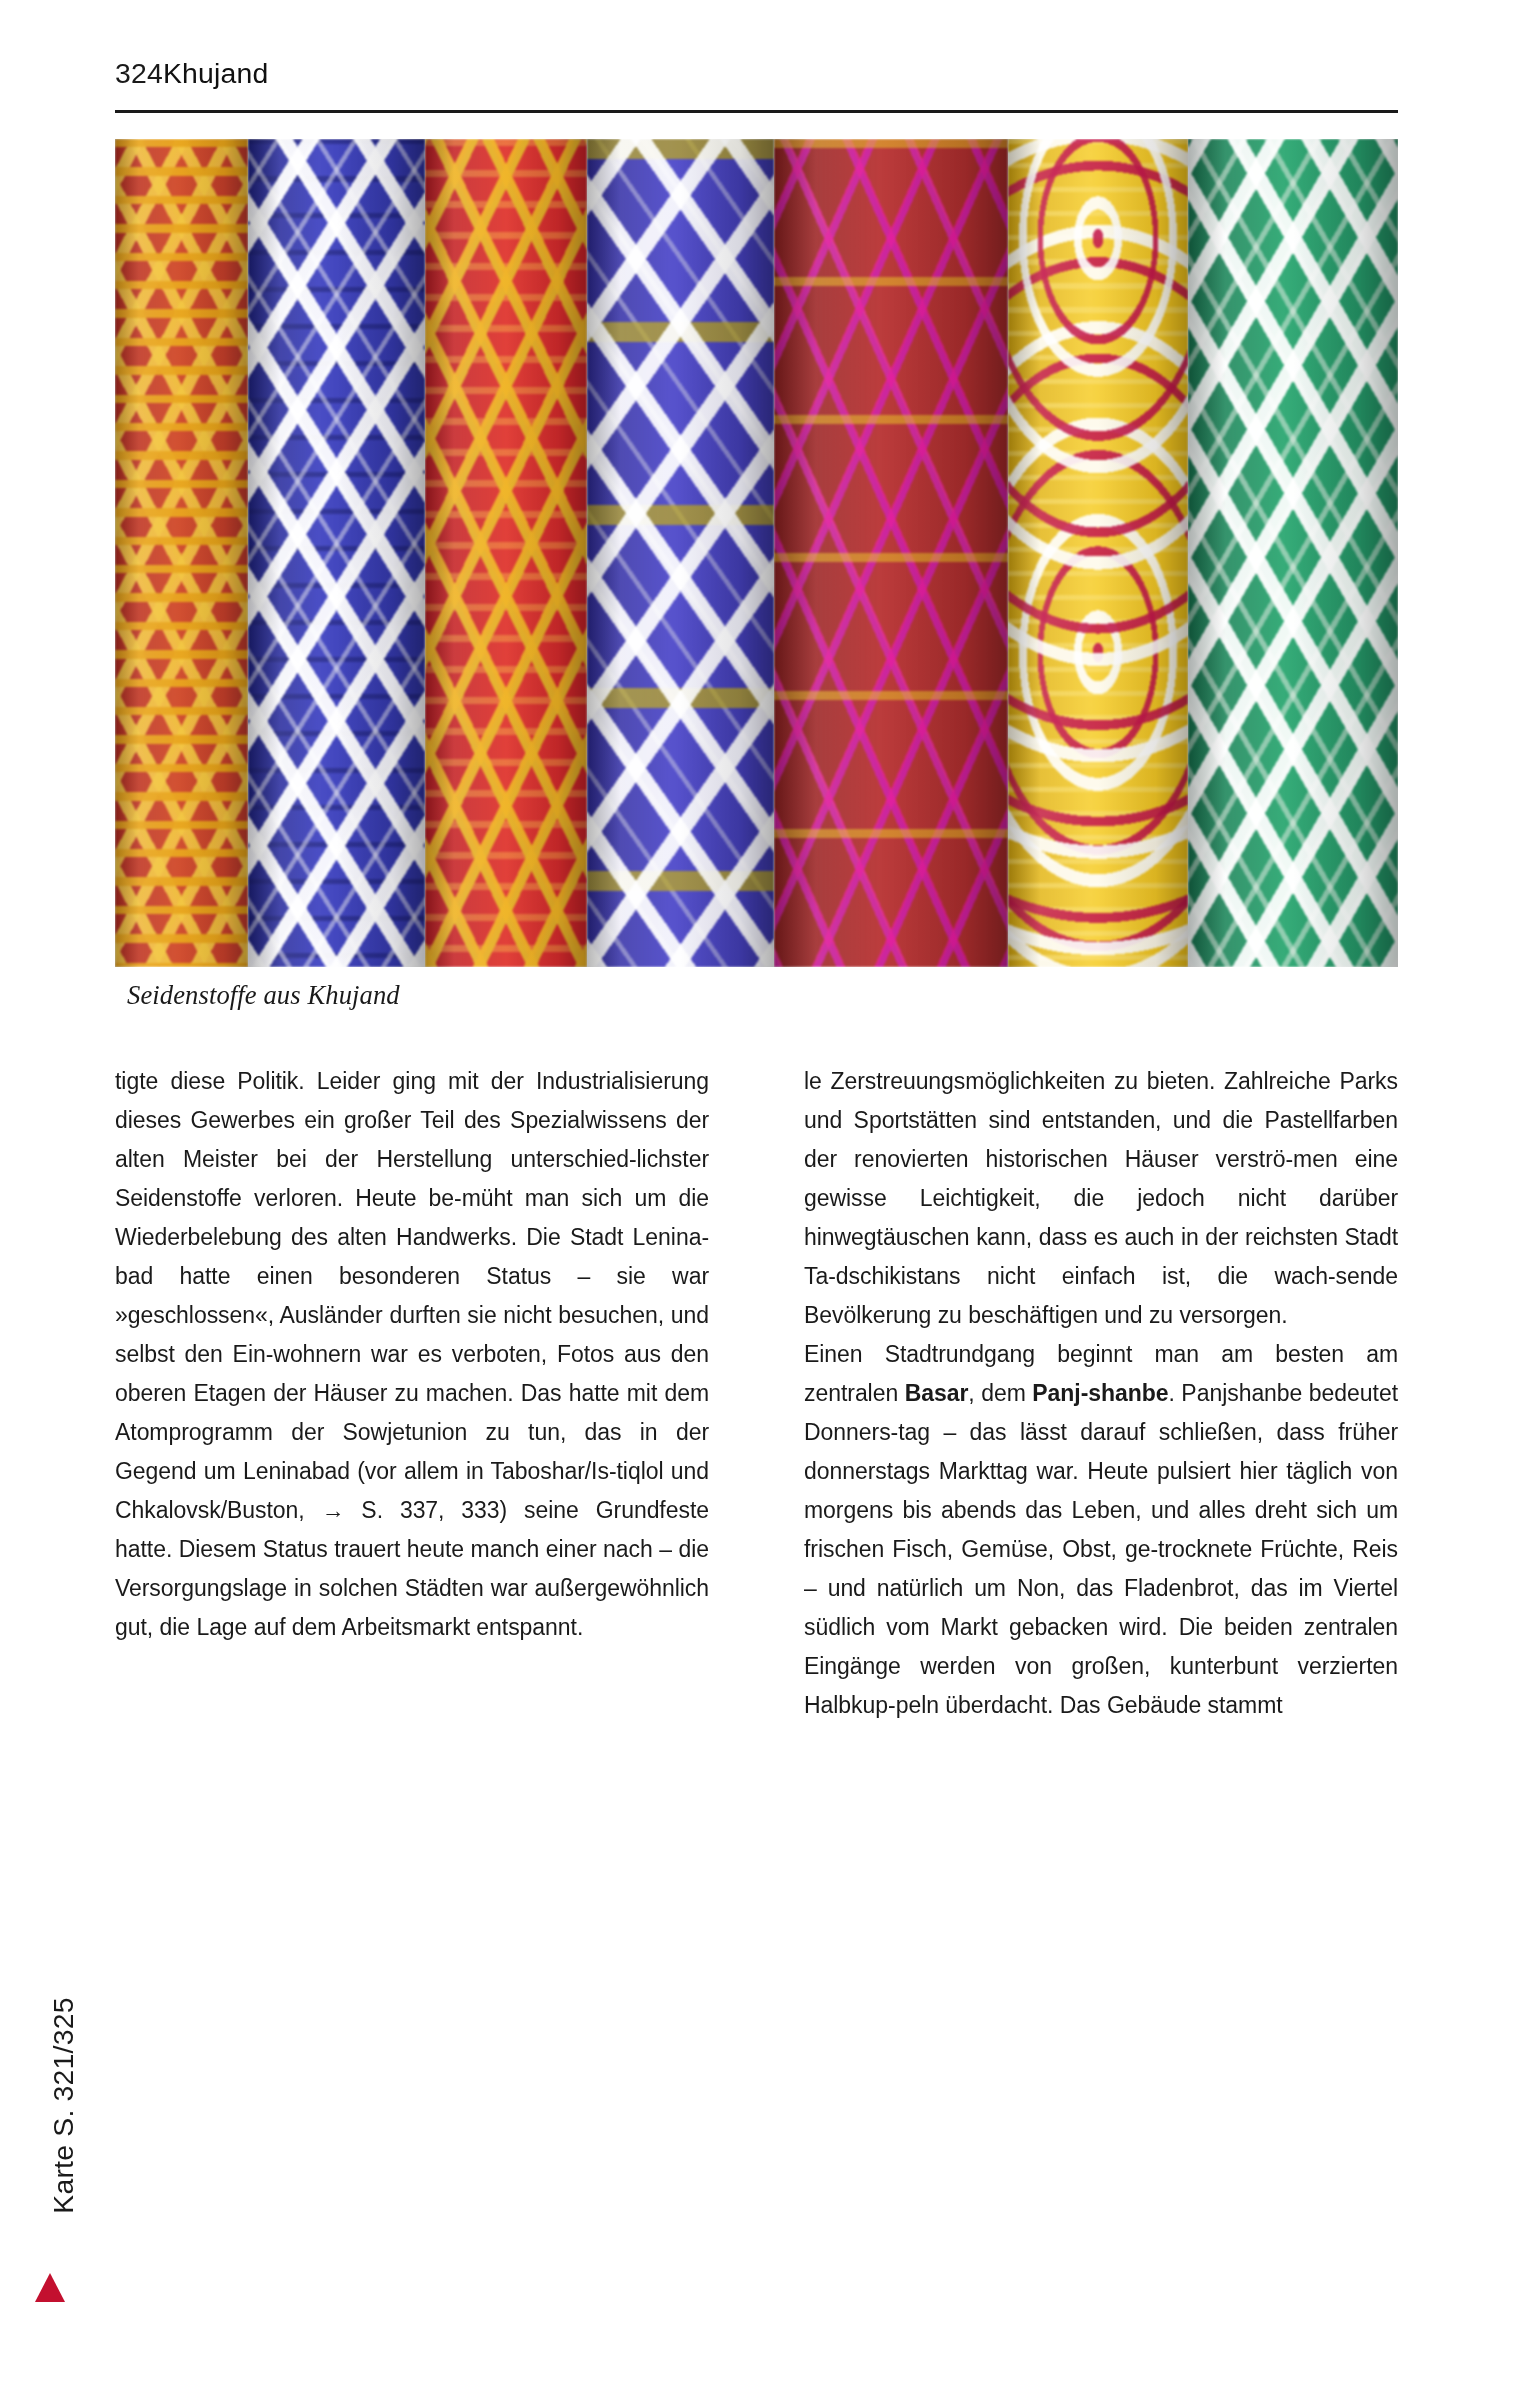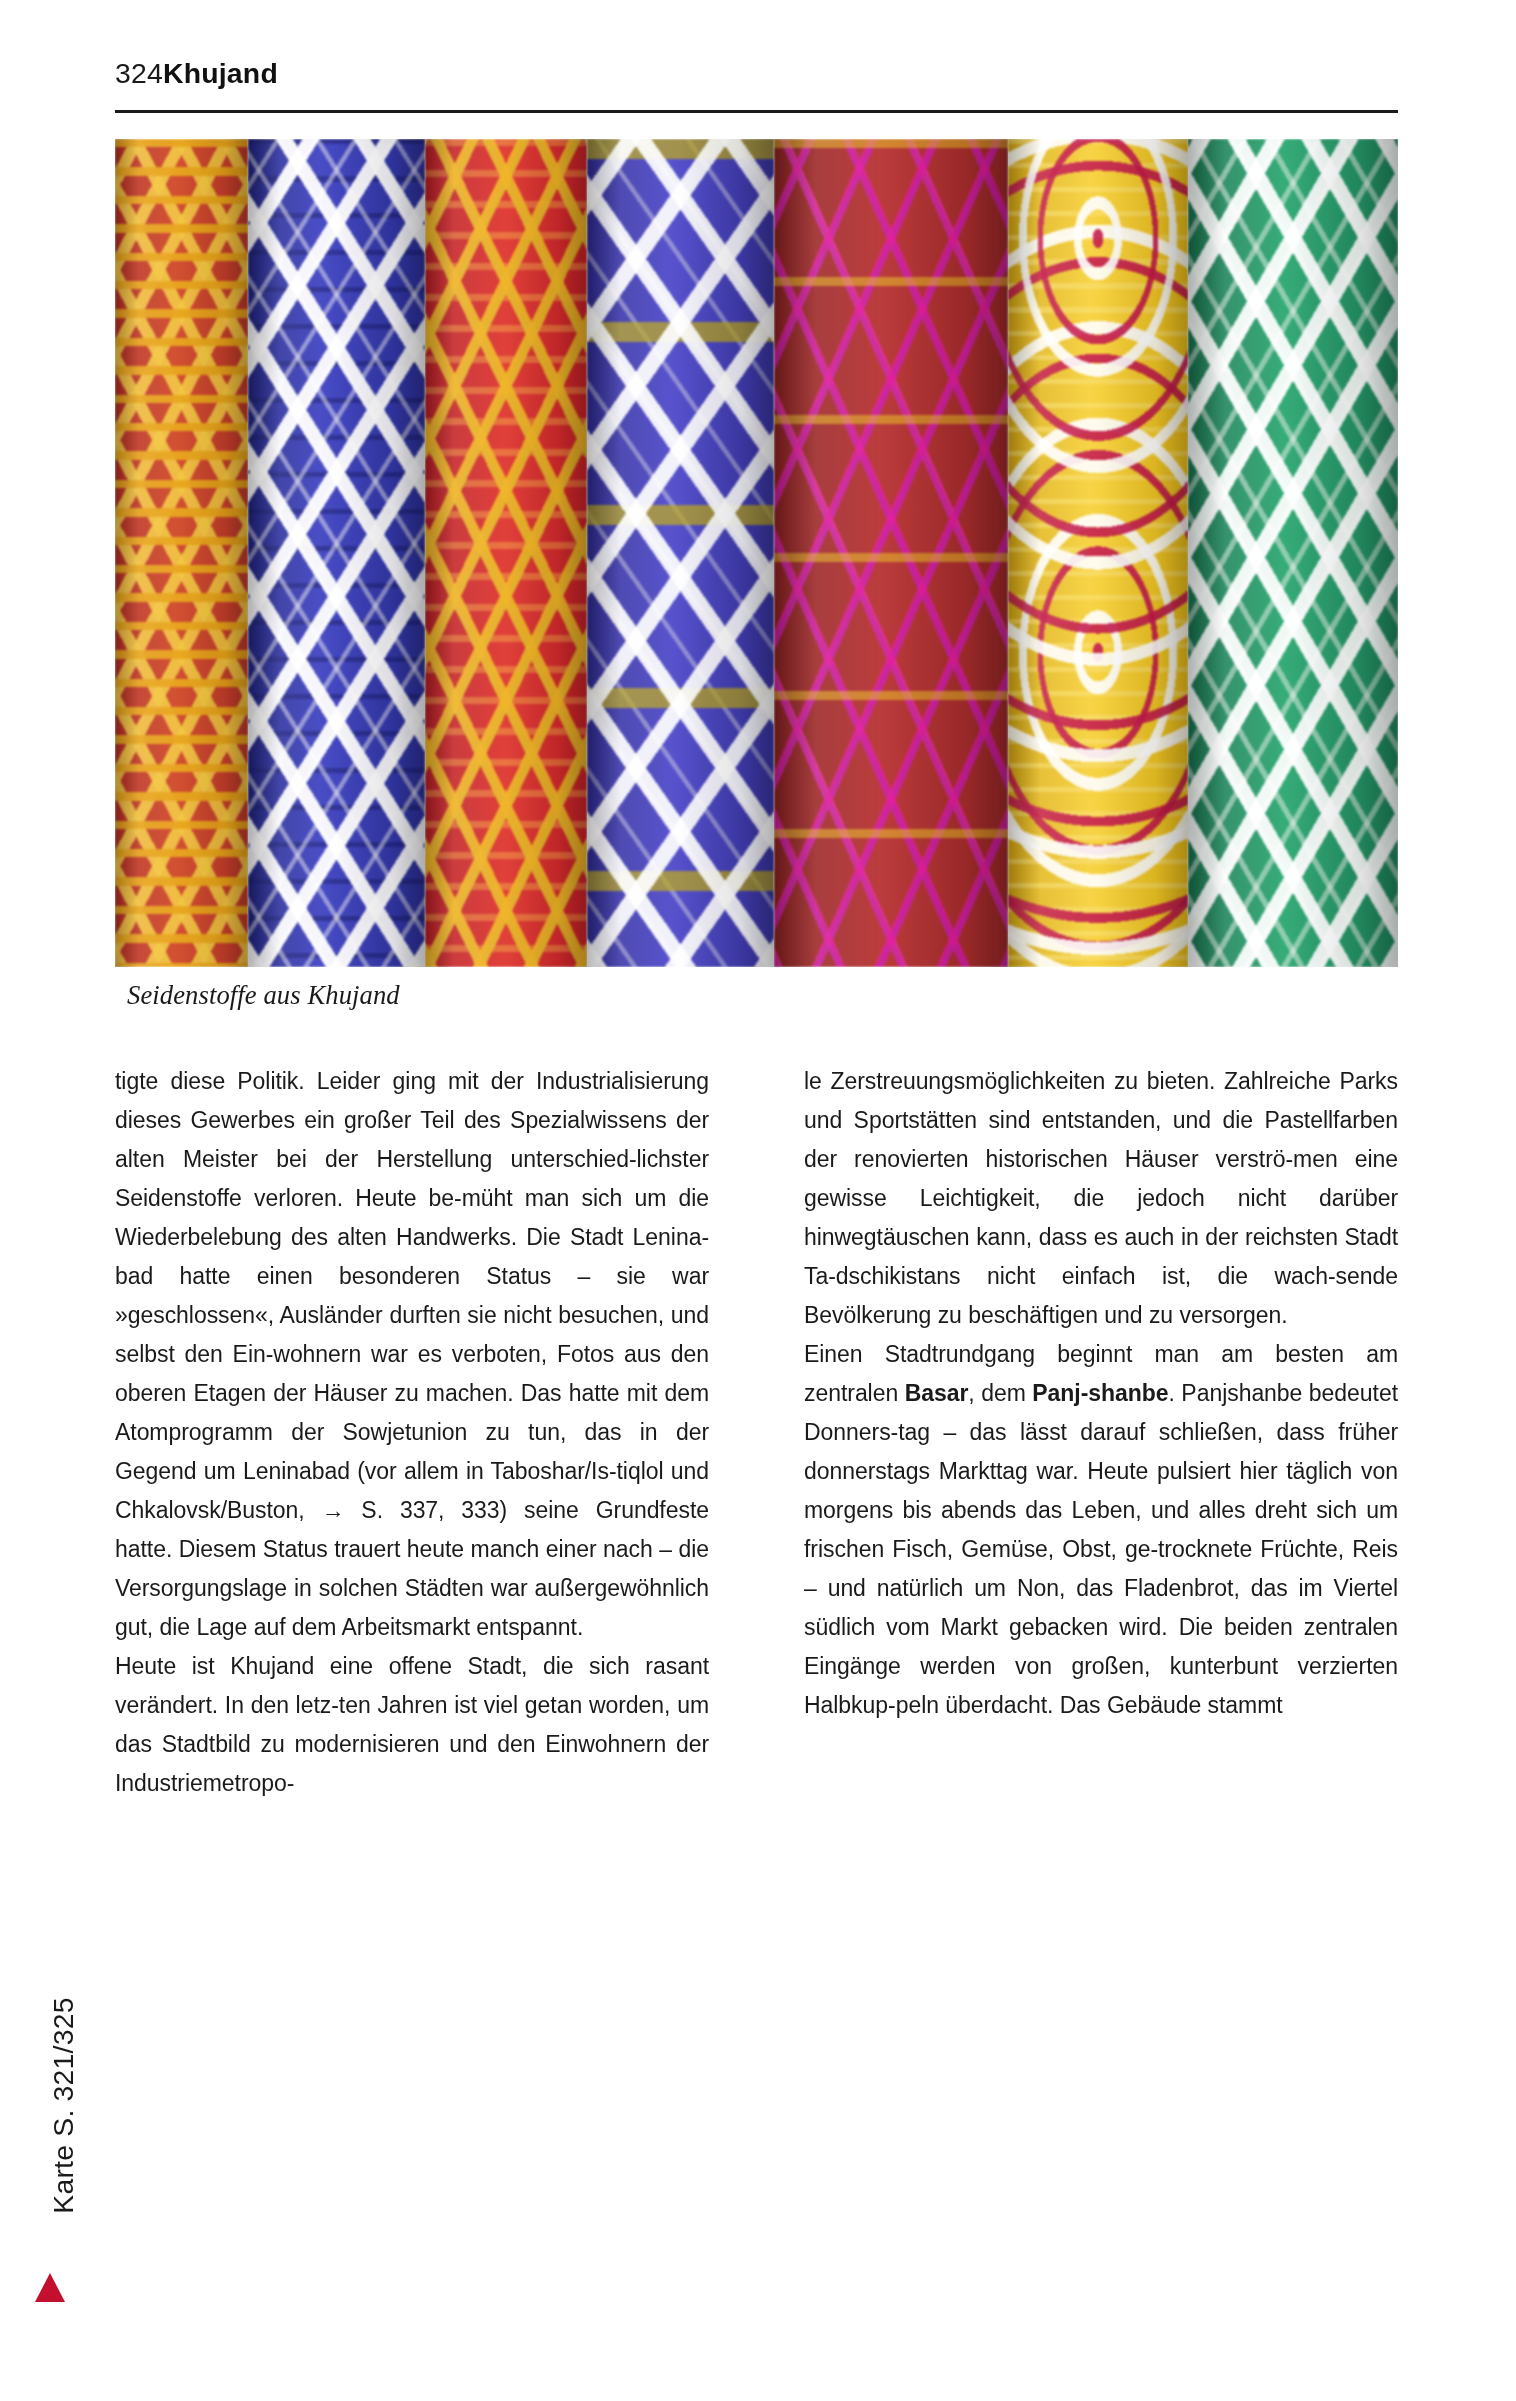--- a/index.html
+++ b/index.html
@@ -31,21 +31,21 @@
     align-items: baseline;
   }
   .runhead-folio {
     font-size: 28.4px;
     font-weight: 400;
     letter-spacing: 0.2px;
     color: #1a1a1a;
   }
   .runhead-title {
     font-size: 28.4px;
-    font-weight: 700;
+    font-weight: 400;
     letter-spacing: 0.2px;
     color: #111111;
   }
   .runhead-rule {
     position: absolute;
     left: 115px;
     top: 110px;
     width: 1283px;
     height: 2.8px;
     background: #1a1a1a;
@@ -273,21 +273,20 @@
     </div>
 
   </div>
 
   <div class="caption">Seidenstoffe aus Khujand</div>
 
   <div class="cols">
 
     <div class="col col-left">
       <p>tigte diese Politik. Leider ging mit der Industrialisierung dieses Gewerbes ein großer Teil des Spezialwissens der alten Meister bei der Herstellung unterschied-lichster Seidenstoffe verloren. Heute be-müht man sich um die Wiederbelebung des alten Handwerks. Die Stadt Lenina-bad hatte einen besonderen Status – sie war »geschlossen«, Ausländer durften sie nicht besuchen, und selbst den Ein-wohnern war es verboten, Fotos aus den oberen Etagen der Häuser zu machen. Das hatte mit dem Atomprogramm der Sowjetunion zu tun, das in der Gegend um Leninabad (vor allem in Taboshar/Is-tiqlol und Chkalovsk/Buston, → S. 337, 333) seine Grundfeste hatte. Diesem Status trauert heute manch einer nach – die Versorgungslage in solchen Städten war außergewöhnlich gut, die Lage auf dem Arbeitsmarkt entspannt.</p>
-      <p>Heute ist Khujand eine offene Stadt, die sich rasant verändert. In den letz-ten Jahren ist viel getan worden, um das Stadtbild zu modernisieren und den Einwohnern der Industriemetropo-</p>
     </div>
 
     <div class="col col-right">
       <p>le Zerstreuungsmöglichkeiten zu bieten. Zahlreiche Parks und Sportstätten sind entstanden, und die Pastellfarben der renovierten historischen Häuser verströ-men eine gewisse Leichtigkeit, die jedoch nicht darüber hinwegtäuschen kann, dass es auch in der reichsten Stadt Ta-dschikistans nicht einfach ist, die wach-sende Bevölkerung zu beschäftigen und zu versorgen.</p>
       <p><span>Einen Stadtrundgang beginnt man am besten am zentralen </span><b>Basar</b><span>, dem </span><b>Panj-shanbe</b><span>. Panjshanbe bedeutet Donners-tag – das lässt darauf schließen, dass früher donnerstags Markttag war. Heute pulsiert hier täglich von morgens bis abends das Leben, und alles dreht sich um frischen Fisch, Gemüse, Obst, ge-trocknete Früchte, Reis – und natürlich um Non, das Fladenbrot, das im Viertel südlich vom Markt gebacken wird. Die beiden zentralen Eingänge werden von großen, kunterbunt verzierten Halbkup-peln überdacht. Das Gebäude stammt</span></p>
     </div>
 
   </div>
 
   <div class="margin-tab">

